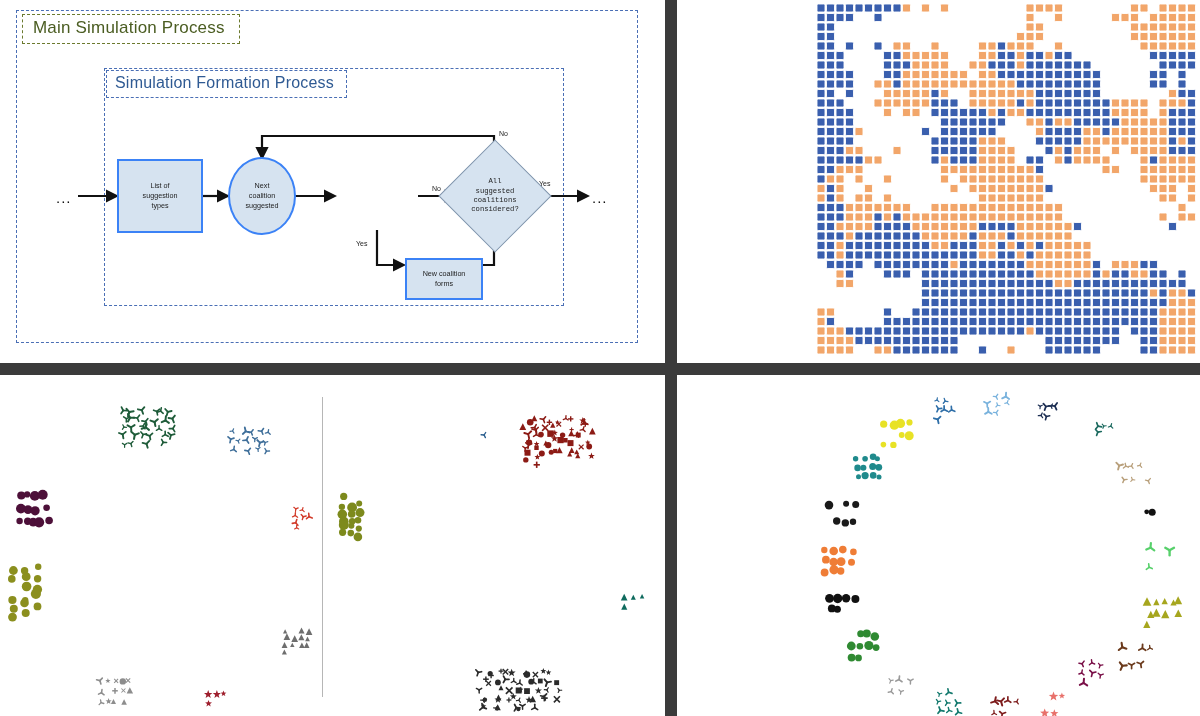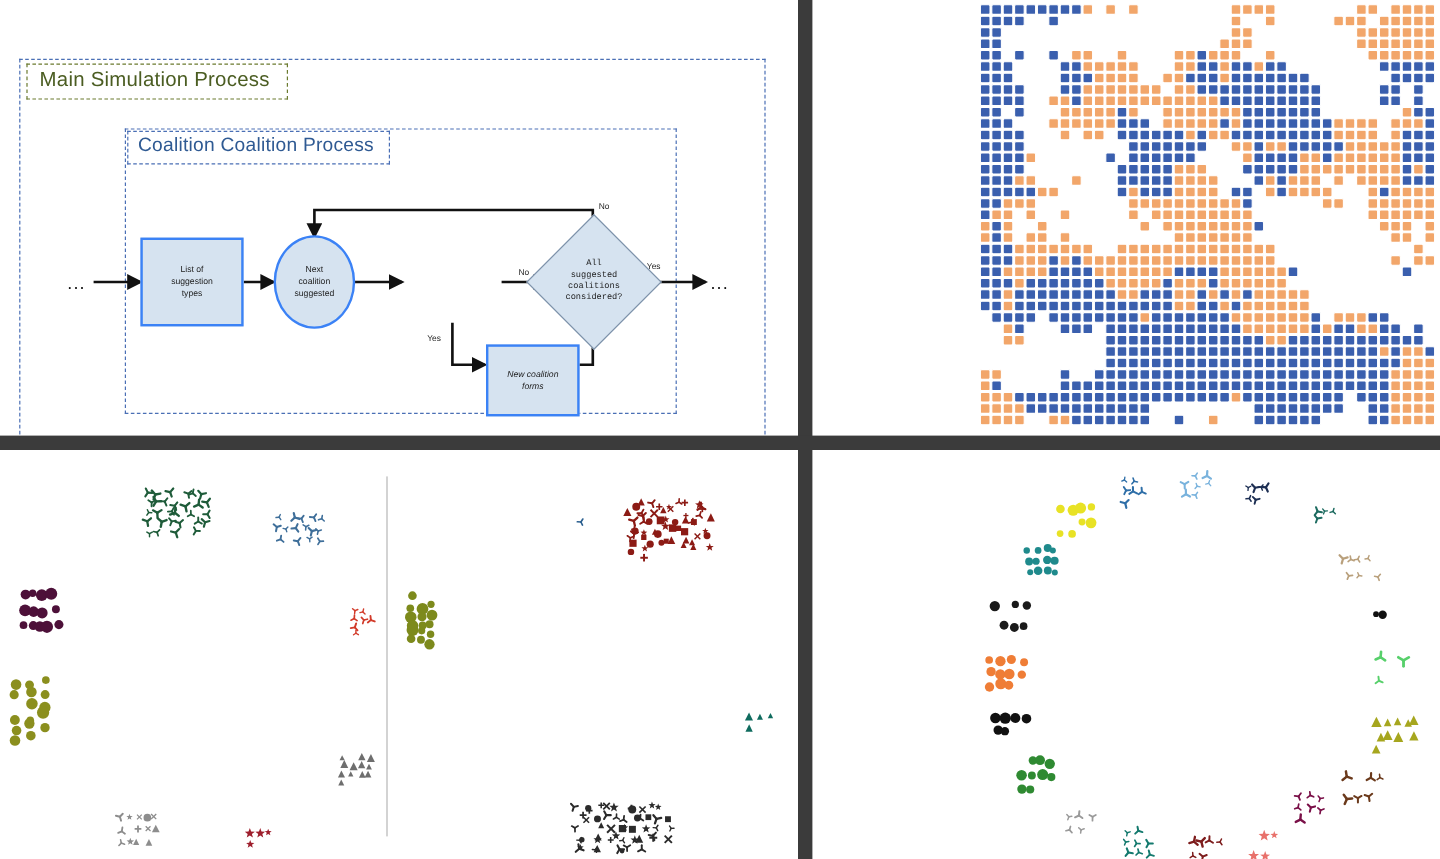--- a/index.html
+++ b/index.html
@@ -5,21 +5,21 @@
   html,body{margin:0;padding:0;background:#ffffff;}
   body{width:1200px;height:716px;overflow:hidden;font-family:"Liberation Sans",sans-serif;}
   .figure{position:relative;width:1200px;height:716px;background:#ffffff;}
 
   
   .divider-v{position:absolute;left:665px;top:0;width:12px;height:716px;background:#3b3b3b;z-index:30;}
   .divider-h{position:absolute;left:0;top:363px;width:1200px;height:12px;background:#3b3b3b;z-index:30;}
 
   
   .panel{position:absolute;background:#ffffff;overflow:hidden;}
-  #panel-a{left:0;top:0;width:665px;height:363px;margin-top:39px;}
+  #panel-a{left:0;top:0;width:665px;height:363px;}
   #panel-b{left:677px;top:0;width:523px;height:363px;}
   #panel-c{left:0;top:375px;width:665px;height:341px;}
   #panel-d{left:677px;top:375px;width:523px;height:341px;}
 
   
   .outer-box{position:absolute;left:16px;top:10px;width:622px;height:333px;
     border:1.5px dashed #4a6fb5;box-sizing:border-box;}
   .outer-label{position:absolute;left:22px;top:14px;padding:3px 14px 5px 10px;
     border:1.5px dashed #6b7a2e;color:#4b5d22;font-size:17px;letter-spacing:.2px;
     background:#ffffff;box-sizing:border-box;}
@@ -59,21 +59,21 @@
 <body>
 
 <div class="figure">
 
   <div class="panel" id="panel-a">
 
     <div class="outer-box"></div>
     <div class="outer-label">Main Simulation Process</div>
 
     <div class="inner-box"></div>
-    <div class="inner-label">Coalition Coalition Process</div>
+    <div class="inner-label">Simulation Formation Process</div>
 
     <svg class="arrows" viewBox="0 0 665 363">
       <defs>
         <marker id="ah" markerWidth="6" markerHeight="6" refX="5" refY="3" orient="auto" markerUnits="strokeWidth">
           <path d="M0,0 L6,3 L0,6 z" fill="#111"></path>
         </marker>
       </defs>
       <g stroke="#111" stroke-width="2.2" fill="none" marker-end="url(#ah)">
 
         <path d="M78,196 L117,196"></path>
@@ -110,21 +110,21 @@
     <div class="diamond-wrap" id="node-all" style="left:455px;top:156px;width:80px;height:80px;font-family:Liberation Mono, monospace;">
       <div class="diamond"></div>
       <div class="diamond-text">
           <span style="white-space:pre-line;">All
 suggested
 coalitions
 considered?</span>
         </div>
     </div>
 
-    <div class="node rect" id="node-newcoal" style="left:405px;top:248px;width:78px;height:60px;font-style:italic;">
+    <div class="node rect" id="node-newcoal" style="left:405px;top:258px;width:78px;height:42px;">
       <span style="white-space:pre-line;">New coalition
 forms</span>
     </div>
 
     <div class="edge-label" style="left:499px;top:130px;">No</div>
     <div class="edge-label" style="left:432px;top:185px;">No</div>
     <div class="edge-label" style="left:356px;top:240px;">Yes</div>
     <div class="edge-label" style="left:539px;top:180px;">Yes</div>
 
     <div class="ell" style="left:56px;top:190px;">...</div>

